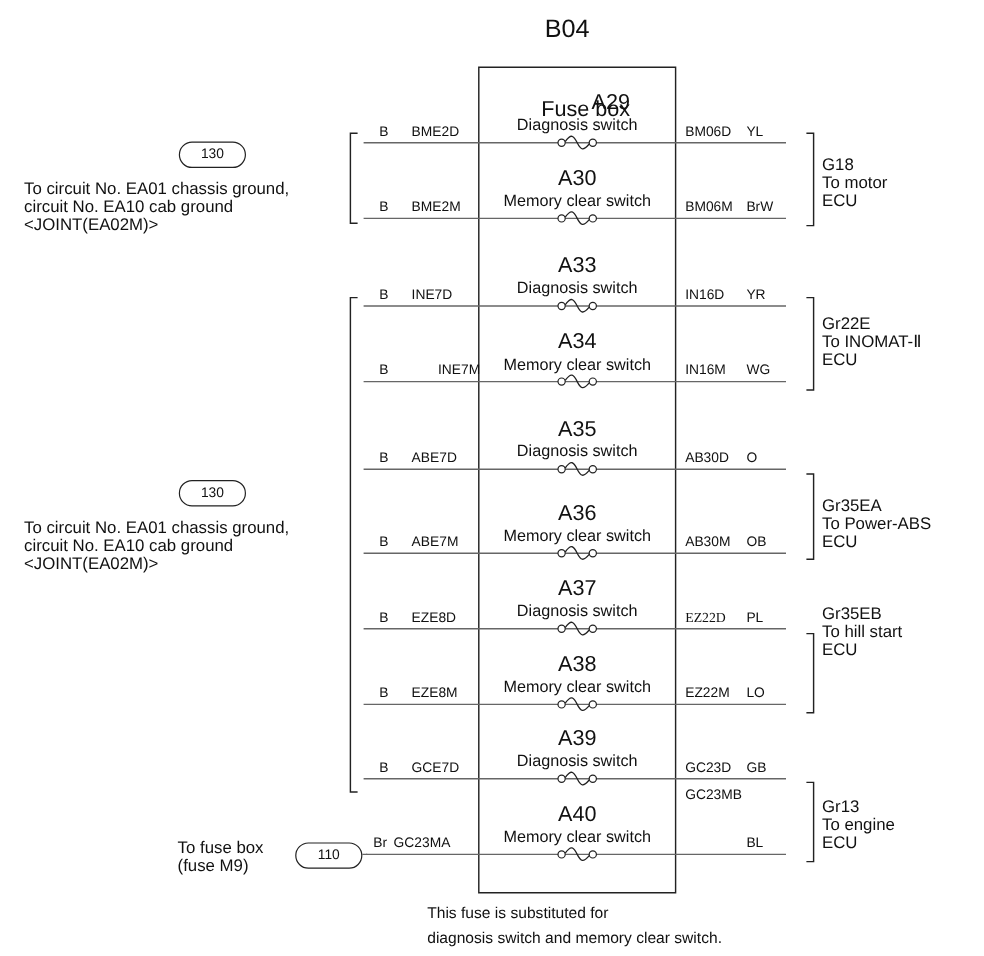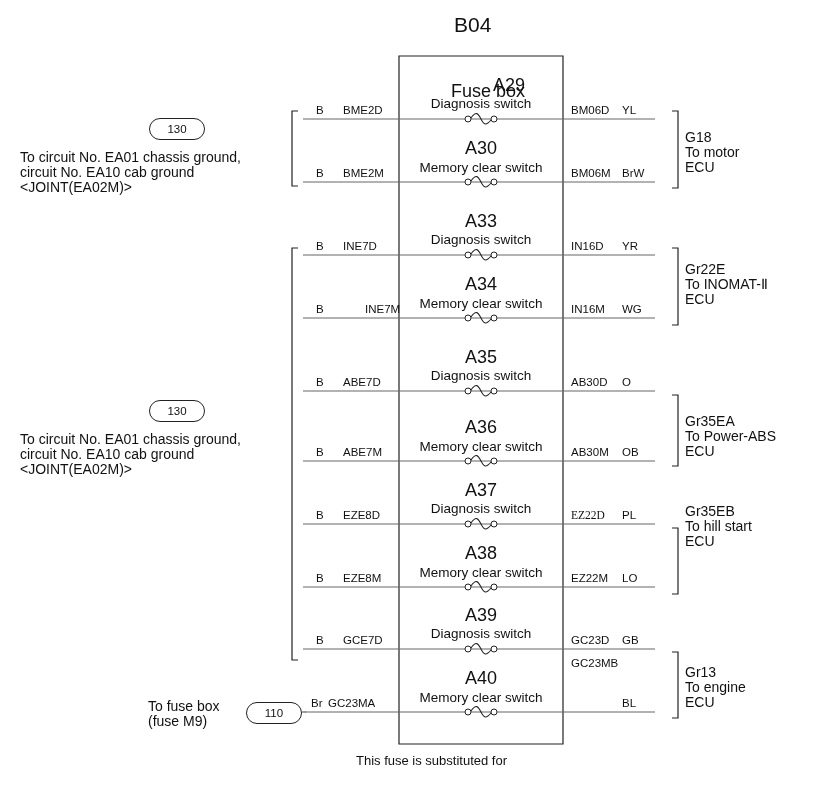--- a/index.html
+++ b/index.html
@@ -124,20 +124,21 @@
     <div>ECU</div>
   </div>
   <div class="t side-lbl" style="left:685px;top:665px;">
     <div>Gr13</div>
     <div>To engine</div>
     <div>ECU</div>
   </div>
 
   <div class="t note" style="left:356px;top:750px;">
     <div>This fuse is substituted for</div>
+    <div>diagnosis switch and memory clear switch.</div>
   </div>
 
   <div id="rows">
       <div class="t fuse-id" style="left: 481px; top: 76px; transform: translateX(-50%); margin-left: 28px;">A29</div>
       <div class="t fuse-name" style="left: 481px; top: 97px; transform: translateX(-50%);">Diagnosis switch</div>
       <div class="t wire-lbl" style="left: 316px; top: 105px;">B</div>
       <div class="t wire-lbl" style="left: 343px; top: 105px;">BME2D</div>
       <div class="t wire-lbl" style="left: 571px; top: 105px;">BM06D</div>
       <div class="t wire-lbl" style="left: 622px; top: 105px;">YL</div>
       <div class="t fuse-id" style="left: 481px; top: 139px; transform: translateX(-50%);">A30</div>

